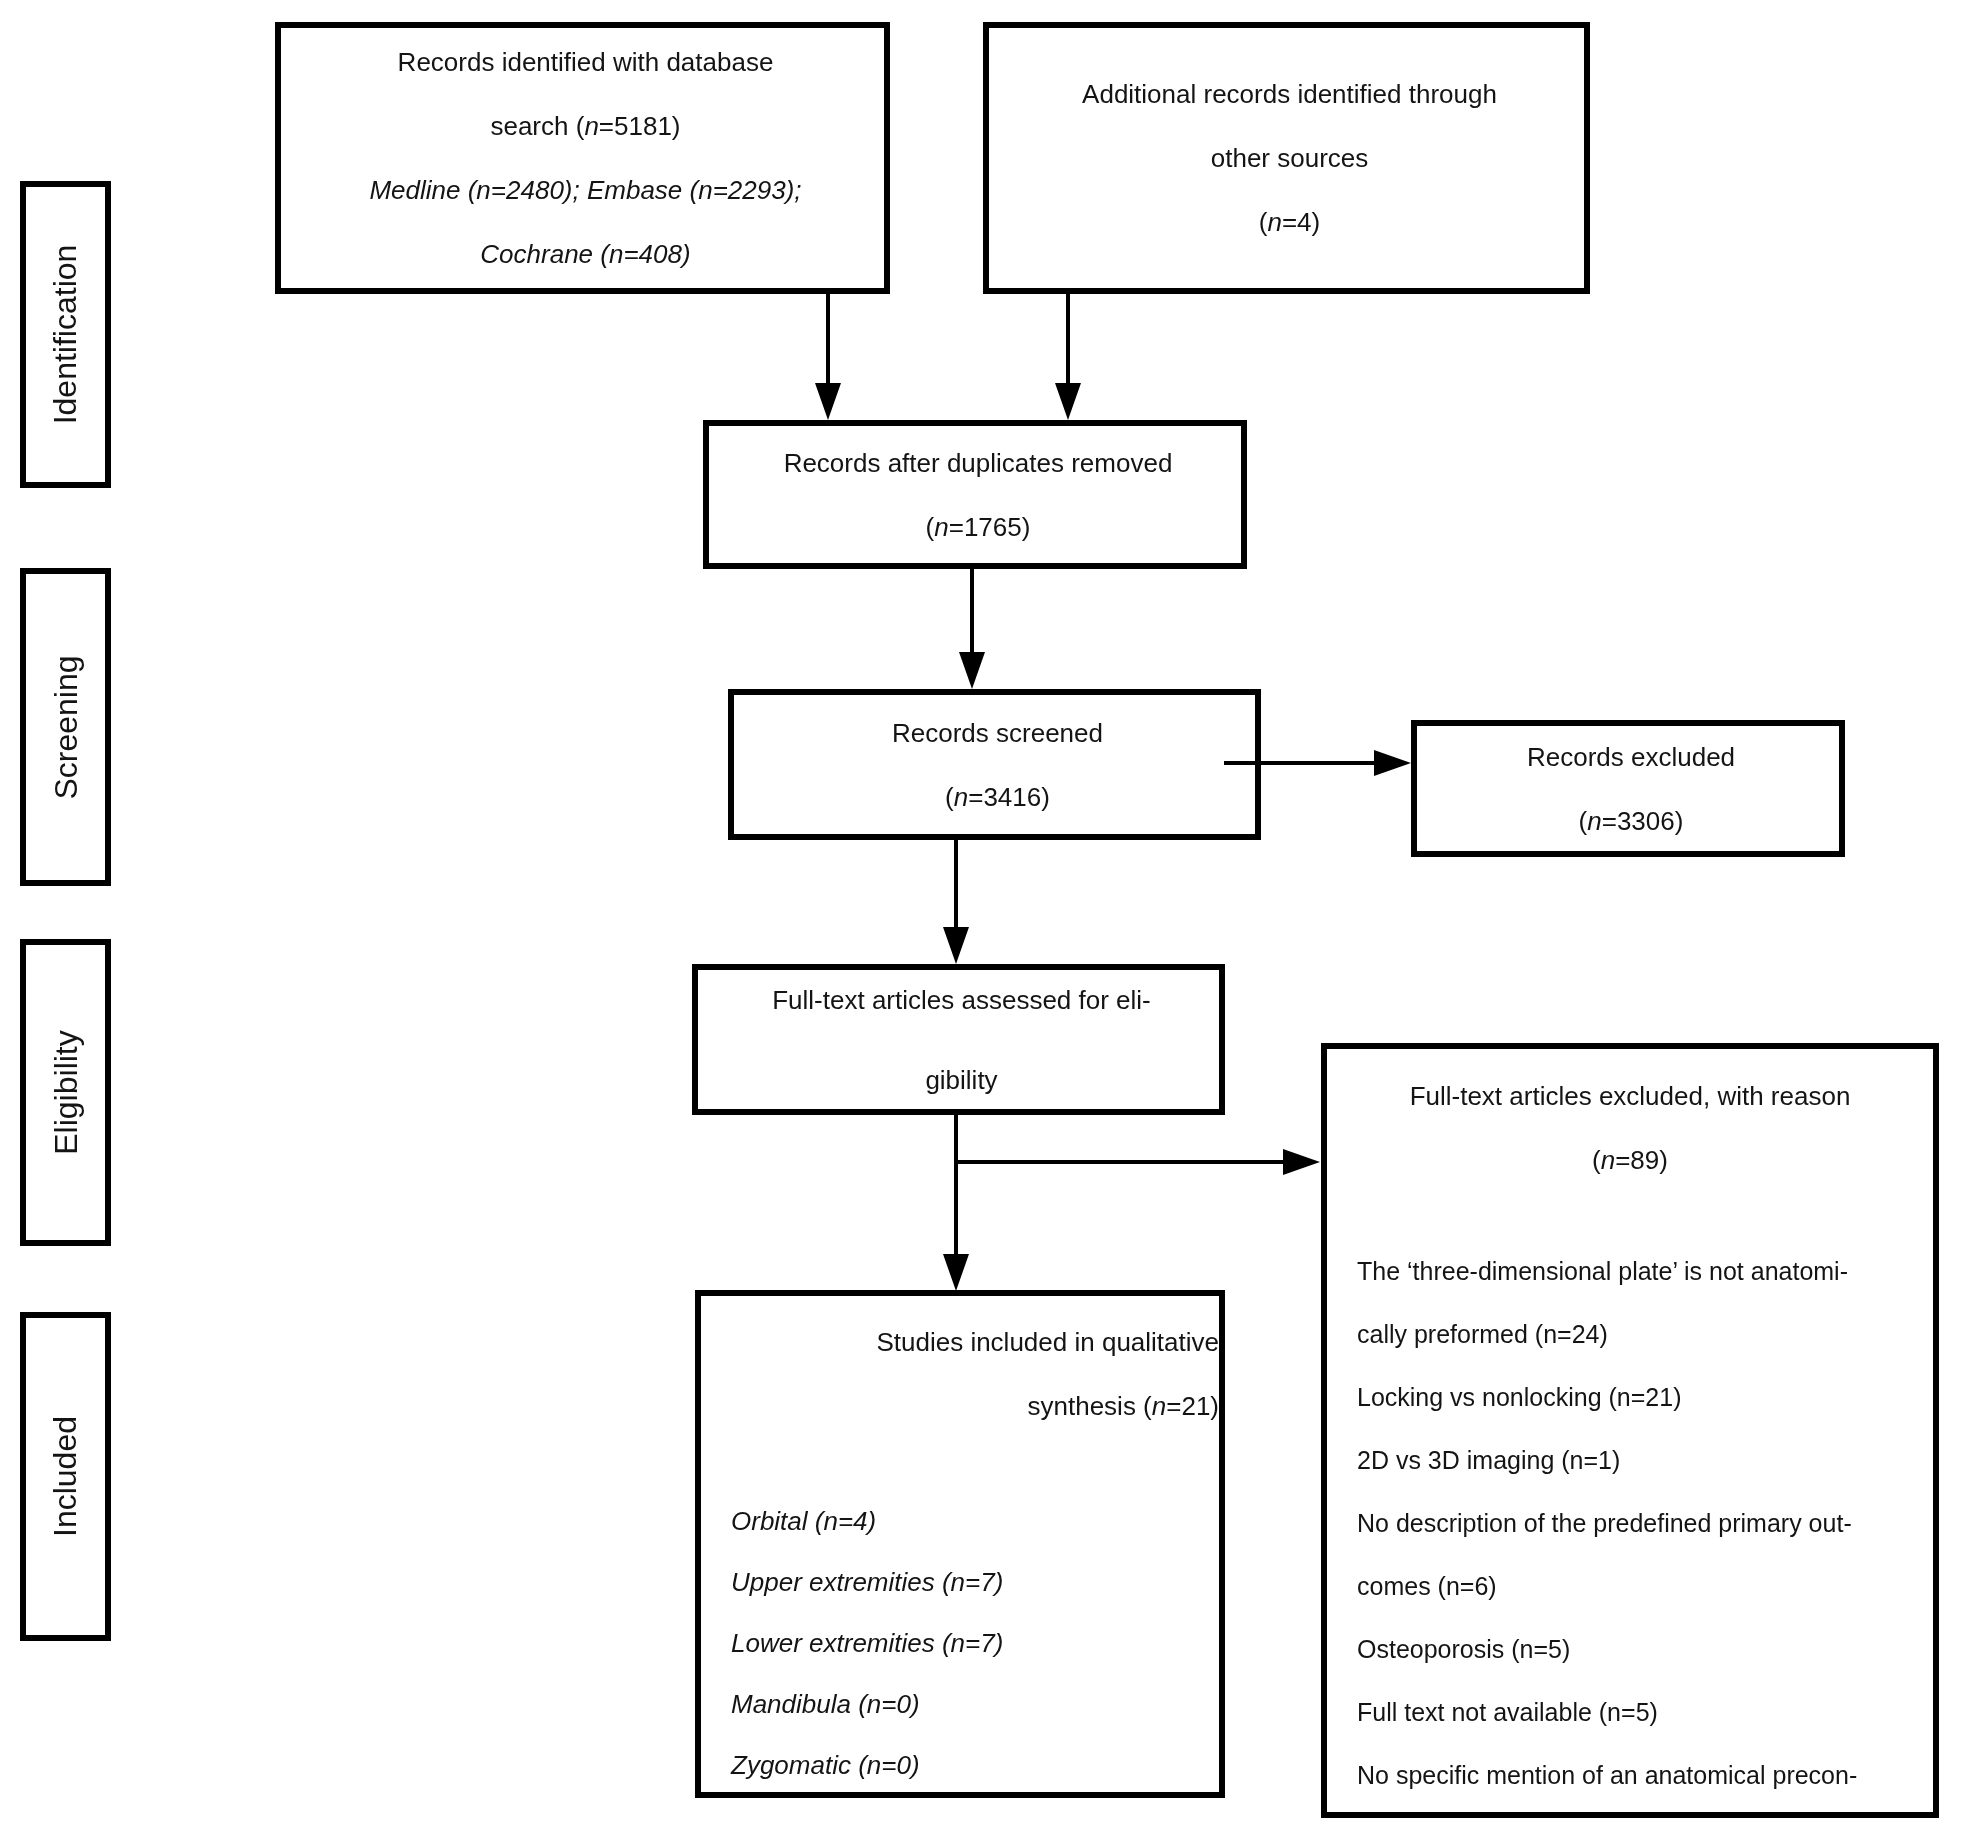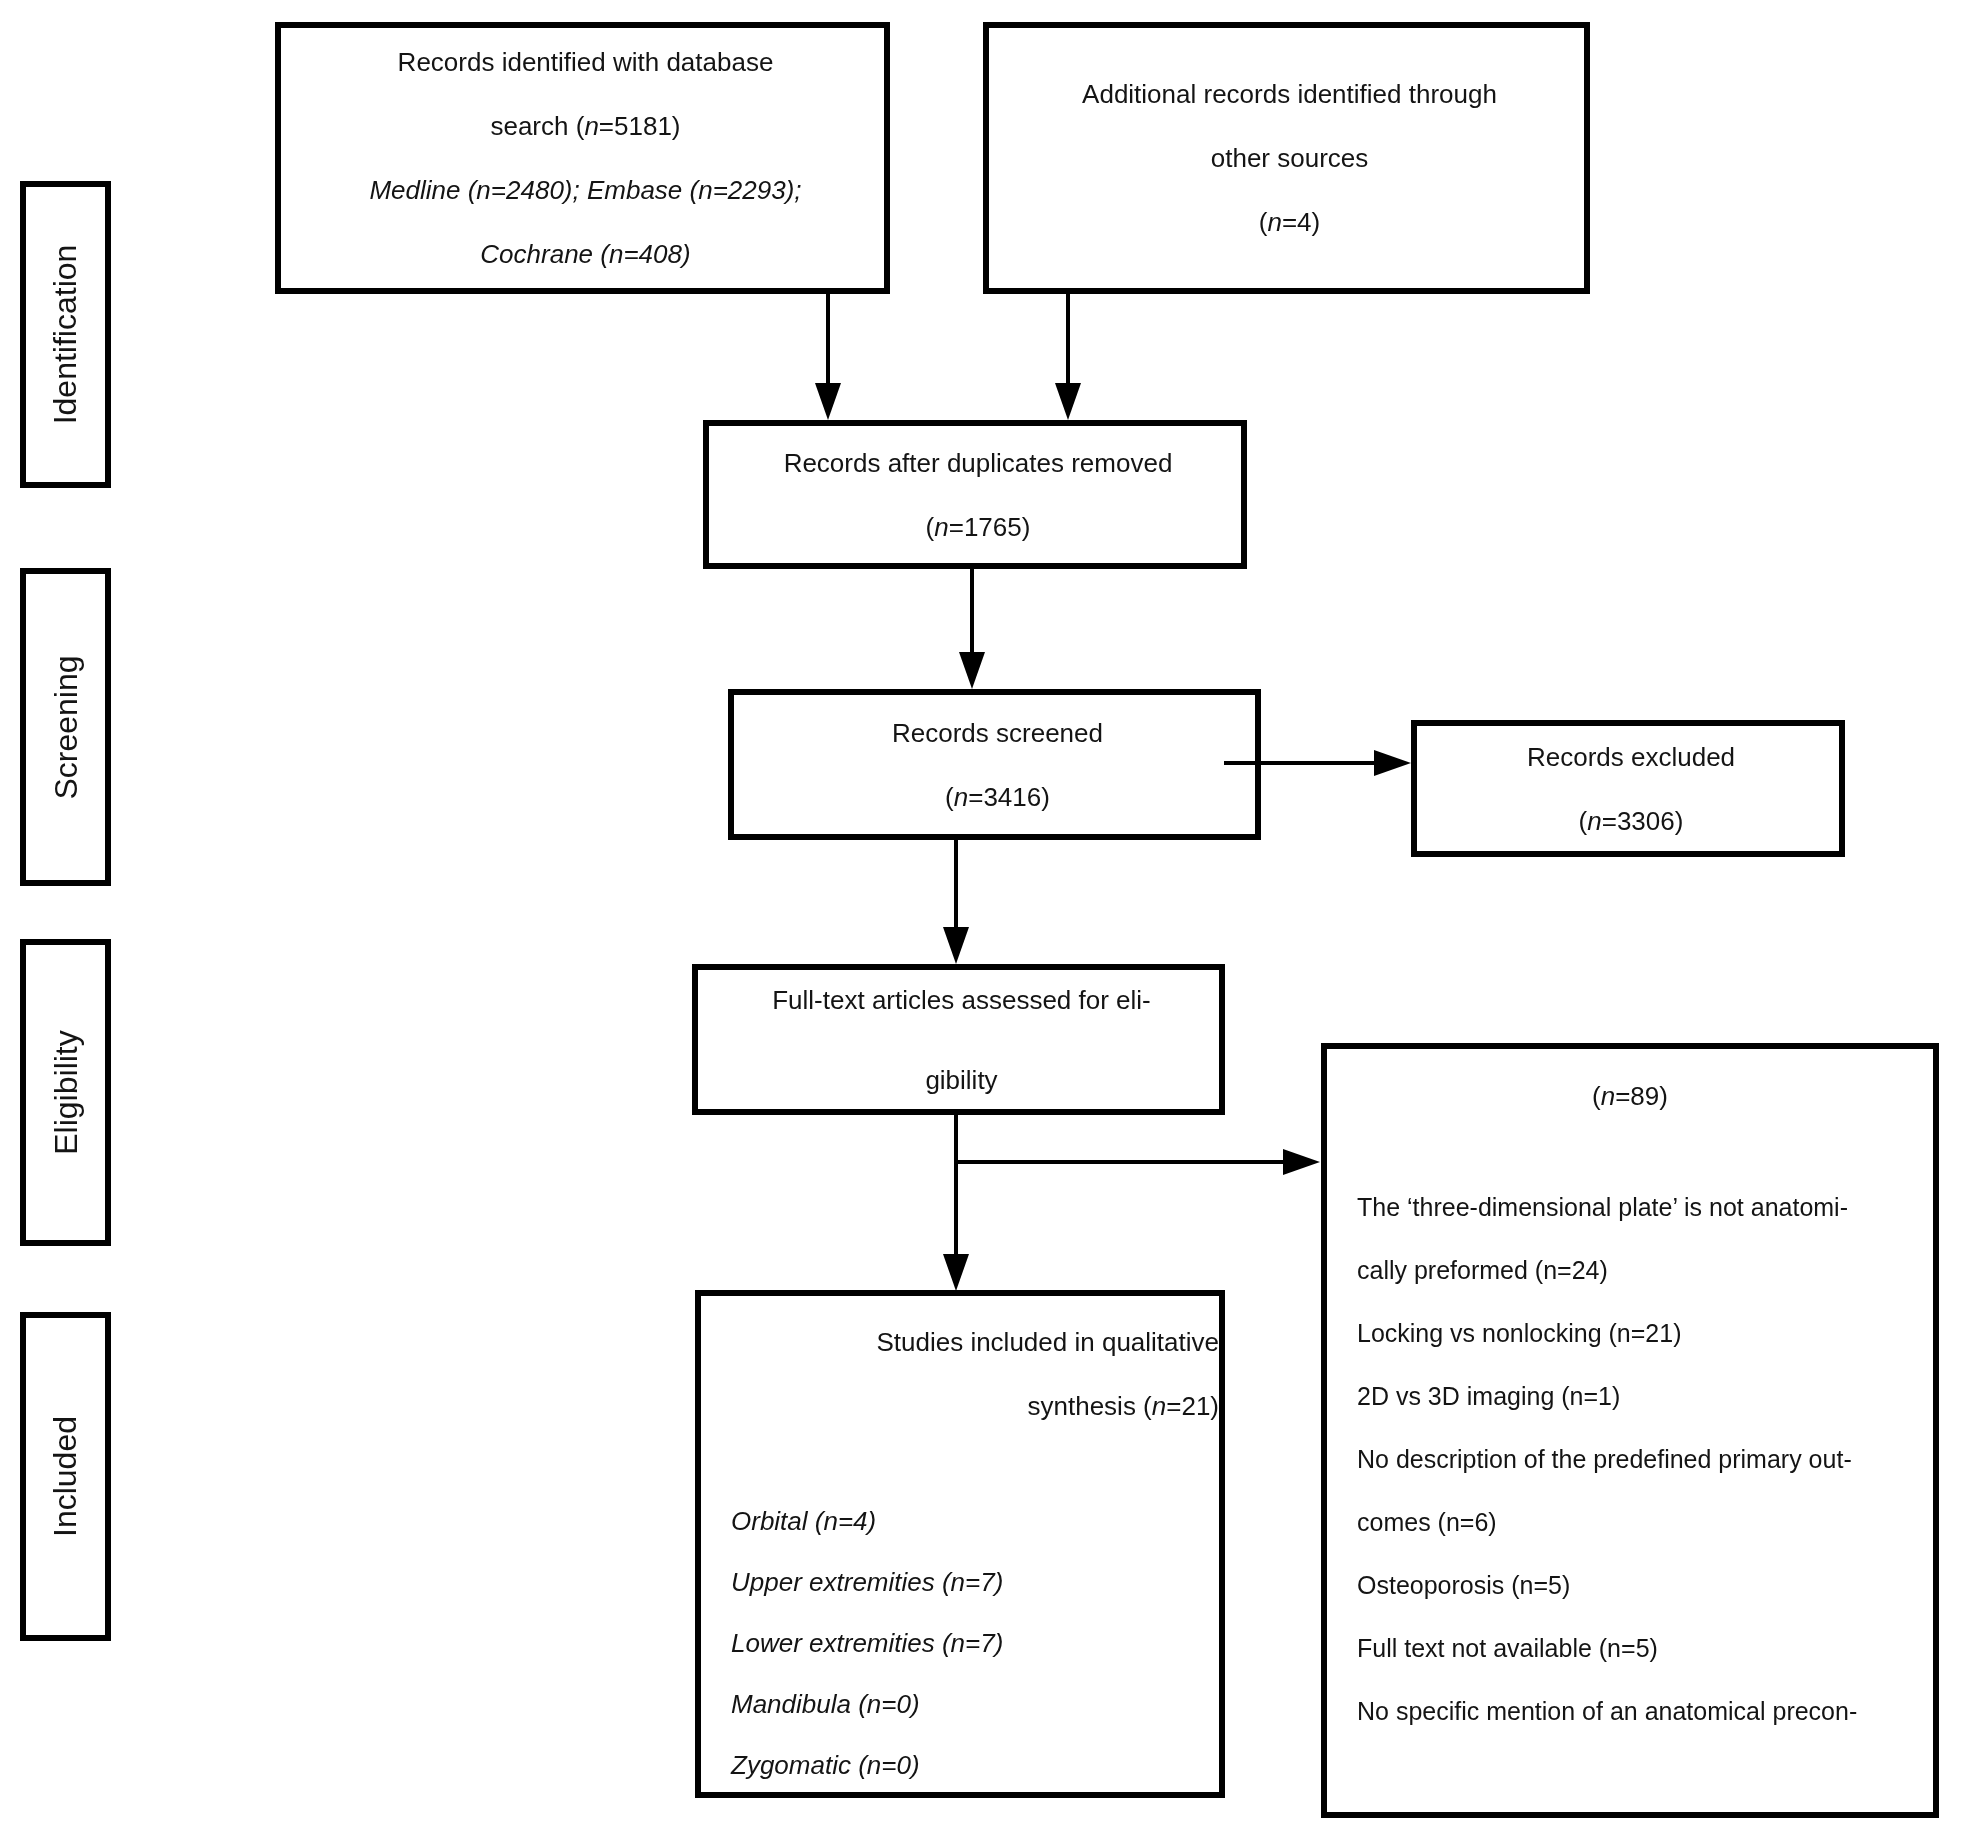--- a/index.html
+++ b/index.html
@@ -103,20 +103,21 @@
     <div class="line">(<i>n</i>=3306)</div>
   </div>
 
   <div class="box center" id="box-assessed">
     <div class="line">Full-text articles assessed for eli-</div>
     <div class="line">gibility</div>
   </div>
 
   <div class="box" id="box-ft-excluded">
     <div class="ft-title">
+      <div class="line">Full-text articles excluded, with reason</div>
       <div class="line">(<i>n</i>=89)</div>
     </div>
     <div class="reasons">
       <div class="line">The ‘three-dimensional plate’ is not anatomi-</div>
       <div class="line">cally preformed (n=24)</div>
       <div class="line">Locking vs nonlocking (n=21)</div>
       <div class="line">2D vs 3D imaging (n=1)</div>
       <div class="line">No description of the predefined primary out-</div>
       <div class="line">comes (n=6)</div>
       <div class="line">Osteoporosis (n=5)</div>

